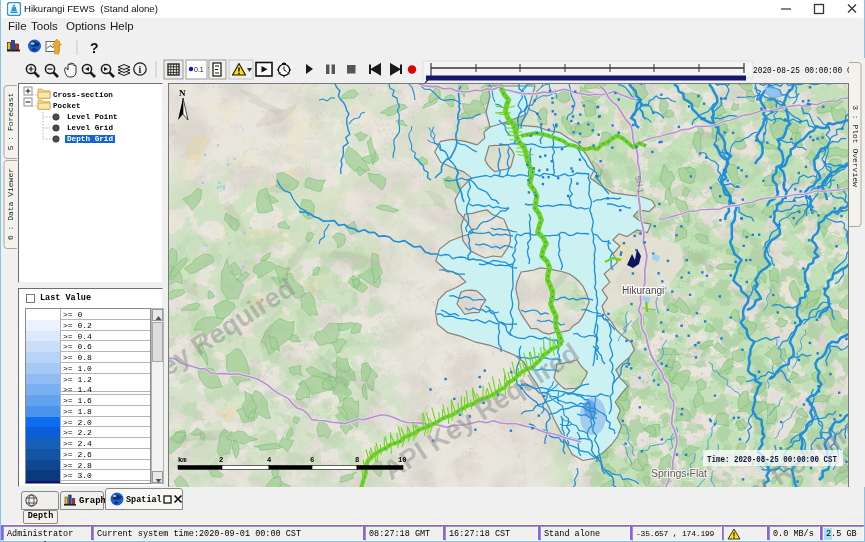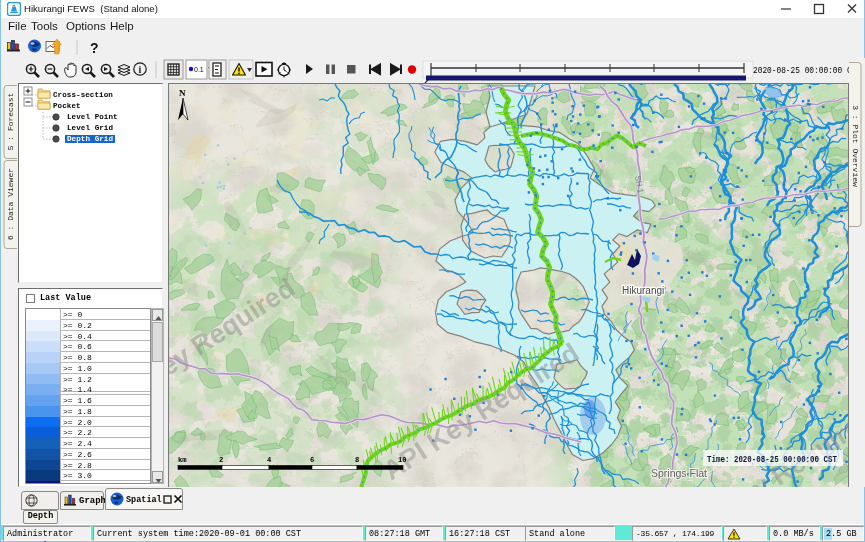--- a/index.html
+++ b/index.html
@@ -15,21 +15,21 @@
 #lstrip { position:absolute; left:0; top:58px; width:17px; height:429px; background:#f0f0f0; }
 #rstrip { position:absolute; left:848px; top:58px; width:16px; height:429px; background:#f0f0f0; }
 #treebox { position:absolute; left:17px; top:83px; width:145px; height:200px; background:#fff; border:1px solid; border-color:#6e6e6e #efefef #efefef #6e6e6e; }
 #legendbox { position:absolute; left:17px; top:288px; width:145px; height:199px; background:#fff; border:1px solid; border-color:#6e6e6e #efefef #efefef #6e6e6e; }
 #mapbox { position:absolute; left:167px; top:83px; width:681px; height:405px; border:1px solid #787878; overflow:hidden; }
 .trow { position:absolute; font-family:"Liberation Mono", monospace; font-size:7.6px; font-weight:bold; color:#000; white-space:nowrap; letter-spacing:0.05px; }
 #btabs { position:absolute; left:0; top:487px; width:863px; height:23px; background:#f0f0f0; }
 .btab { position:absolute; background:#f1efeb; border:1px solid #8a8a8a; border-radius:3px 3px 0 0; font-family:"Liberation Mono", monospace; font-size:9px; font-weight:bold; color:#000; }
 #logsrow { position:absolute; left:0; top:510px; width:863px; height:15px; background:#f0f0f0; }
 #logsbtn { position:absolute; left:22px; top:0px; width:35px; height:14px; background:#f4f2ec; border:1px solid #8a8a8a; border-radius:2px; font-family:"Liberation Mono", monospace; font-size:8.5px; font-weight:bold; text-align:center; }
-#status { position:absolute; left:0; top:524px; width:863px; height:16px; background:#5eead4; border-top:1px solid #fff; }
+#status { position:absolute; left:0; top:524px; width:863px; height:16px; background:#8b5cf6; border-top:1px solid #fff; }
 .scell { position:absolute; top:1px; height:15px; border:1px solid; border-color:#9a9a9a #f8f8f8 #f8f8f8 #9a9a9a; background:#f0f0f0; font-family:"Liberation Mono", monospace; font-size:8.5px; color:#000; padding:2px 0 0 3px; white-space:nowrap; overflow:hidden; }
 
 </style></head><body>
 <div id="win">
 <div id="title">
 <svg id="appicon" viewBox="0 0 14 14">
         <rect x="0.5" y="0.5" width="13" height="13" rx="2.2" fill="#fdfeff" stroke="#2997d8" stroke-width="1.4"></rect>
         <path d="M4,9.5 L5.4,4.5 L8.6,4.5 L10,9.5 Z" fill="#2997d8"></path>
         <rect x="3.2" y="9.8" width="7.6" height="1.3" fill="#2997d8"></rect>
         <rect x="5.8" y="2.8" width="2.4" height="1.2" fill="#2997d8"></rect>
@@ -1410,21 +1410,21 @@
       </div>
     </div>
 <div id="logsrow">
       <div id="logsbtn">Depth</div>
     </div>
 <div id="status">
       <div class="scell" style="left:2px;width:88px;">Administrator</div>
 <div class="scell" style="left:92px;width:270px;">Current system time:2020-09-01 00:00 CST</div>
 <div class="scell" style="left:364px;width:78px;">08:27:18 GMT</div>
 <div class="scell" style="left:444px;width:93px;">16:27:18 CST</div>
-<div class="scell" style="left:524px;width:90px;">Stand alone</div>
+<div class="scell" style="left:539px;width:90px;">Stand alone</div>
 <div class="scell" style="left:631px;width:90px;"><span style="font-size:8px;letter-spacing:-0.2px">-35.657 , 174.199</span></div>
 <div class="scell" style="left:722px;width:44px;">
         <svg width="14" height="12" style="position:absolute;left:3px;top:1px;">
           <path d="M7,1 l6,10 h-12 z" fill="#ffe000" stroke="#333" stroke-width="1"></path>
           <path d="M7,4.2 v3.6" stroke="#111" stroke-width="1.3"></path>
           <circle cx="7" cy="9.3" r="0.8" fill="#111"></circle>
         </svg>
       </div>
 <div class="scell" style="left:768px;width:51px;">0.0 MB/s</div>
 <div class="scell" style="left:821px;width:42px;"><span style="position:absolute;left:1px;top:1px;width:8px;height:12px;background:#a8dcf4;"></span><span style="position:relative;">2.5 GB</span></div>

